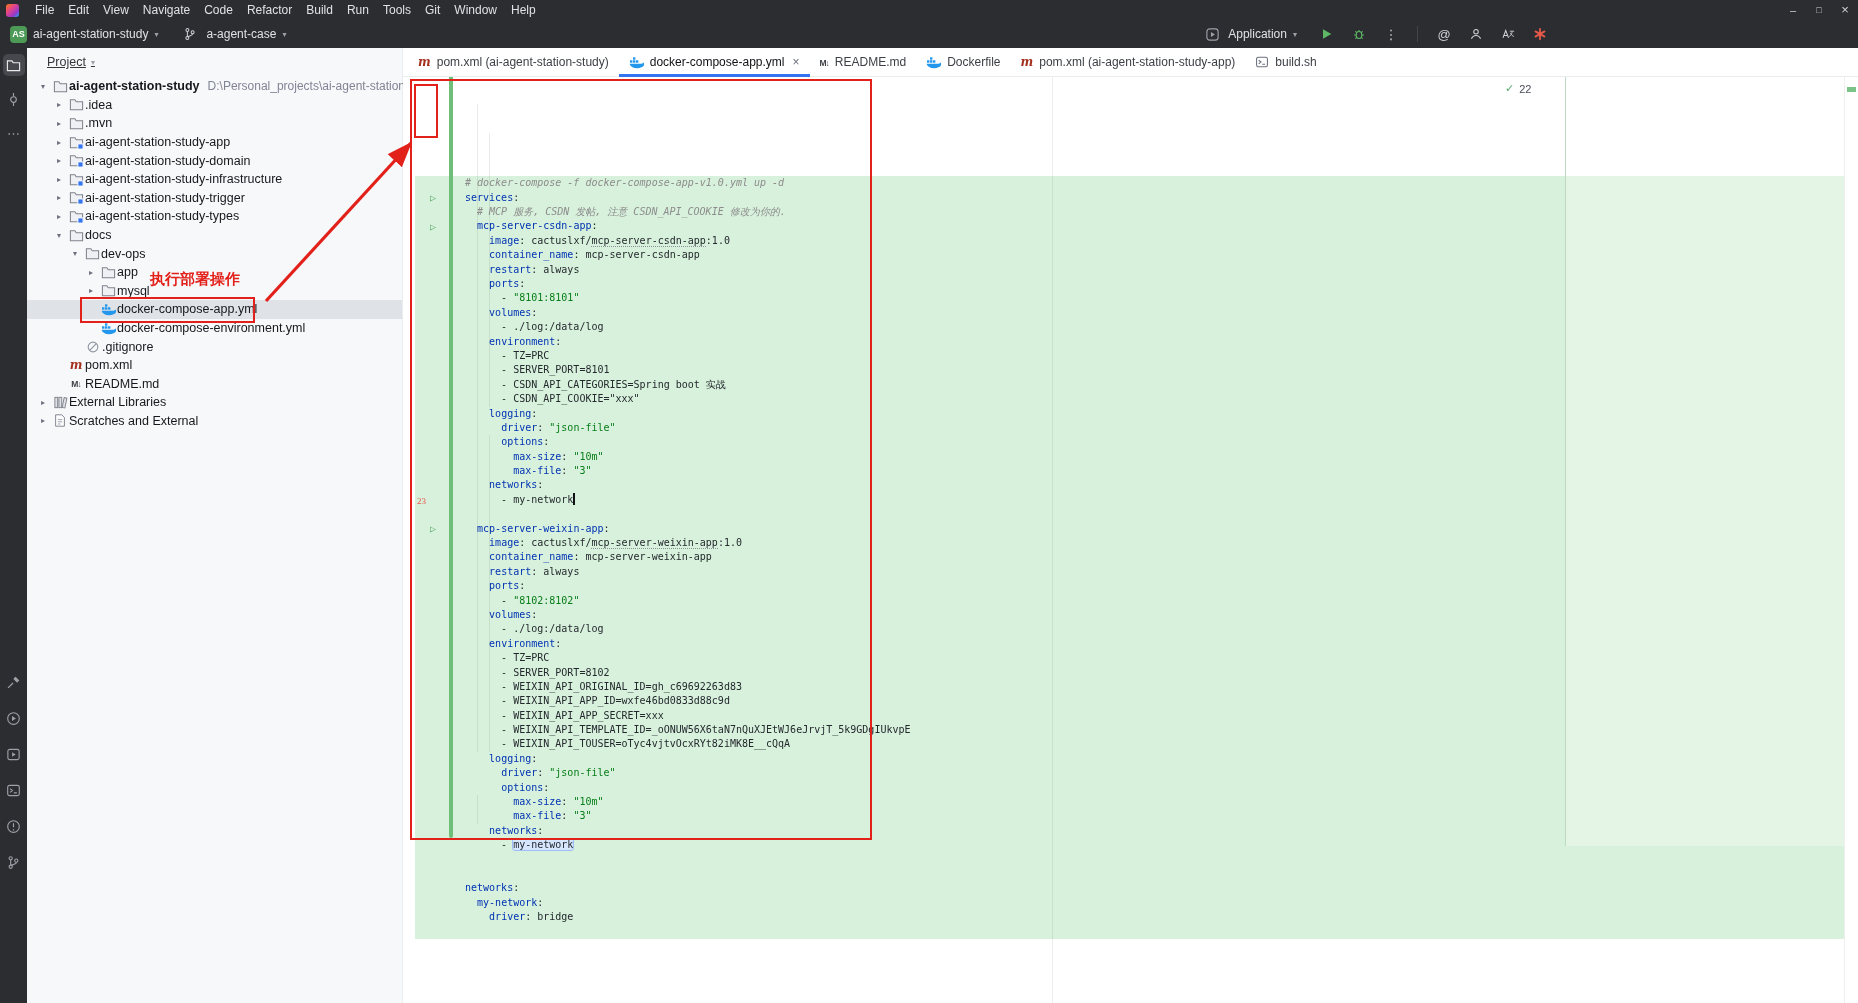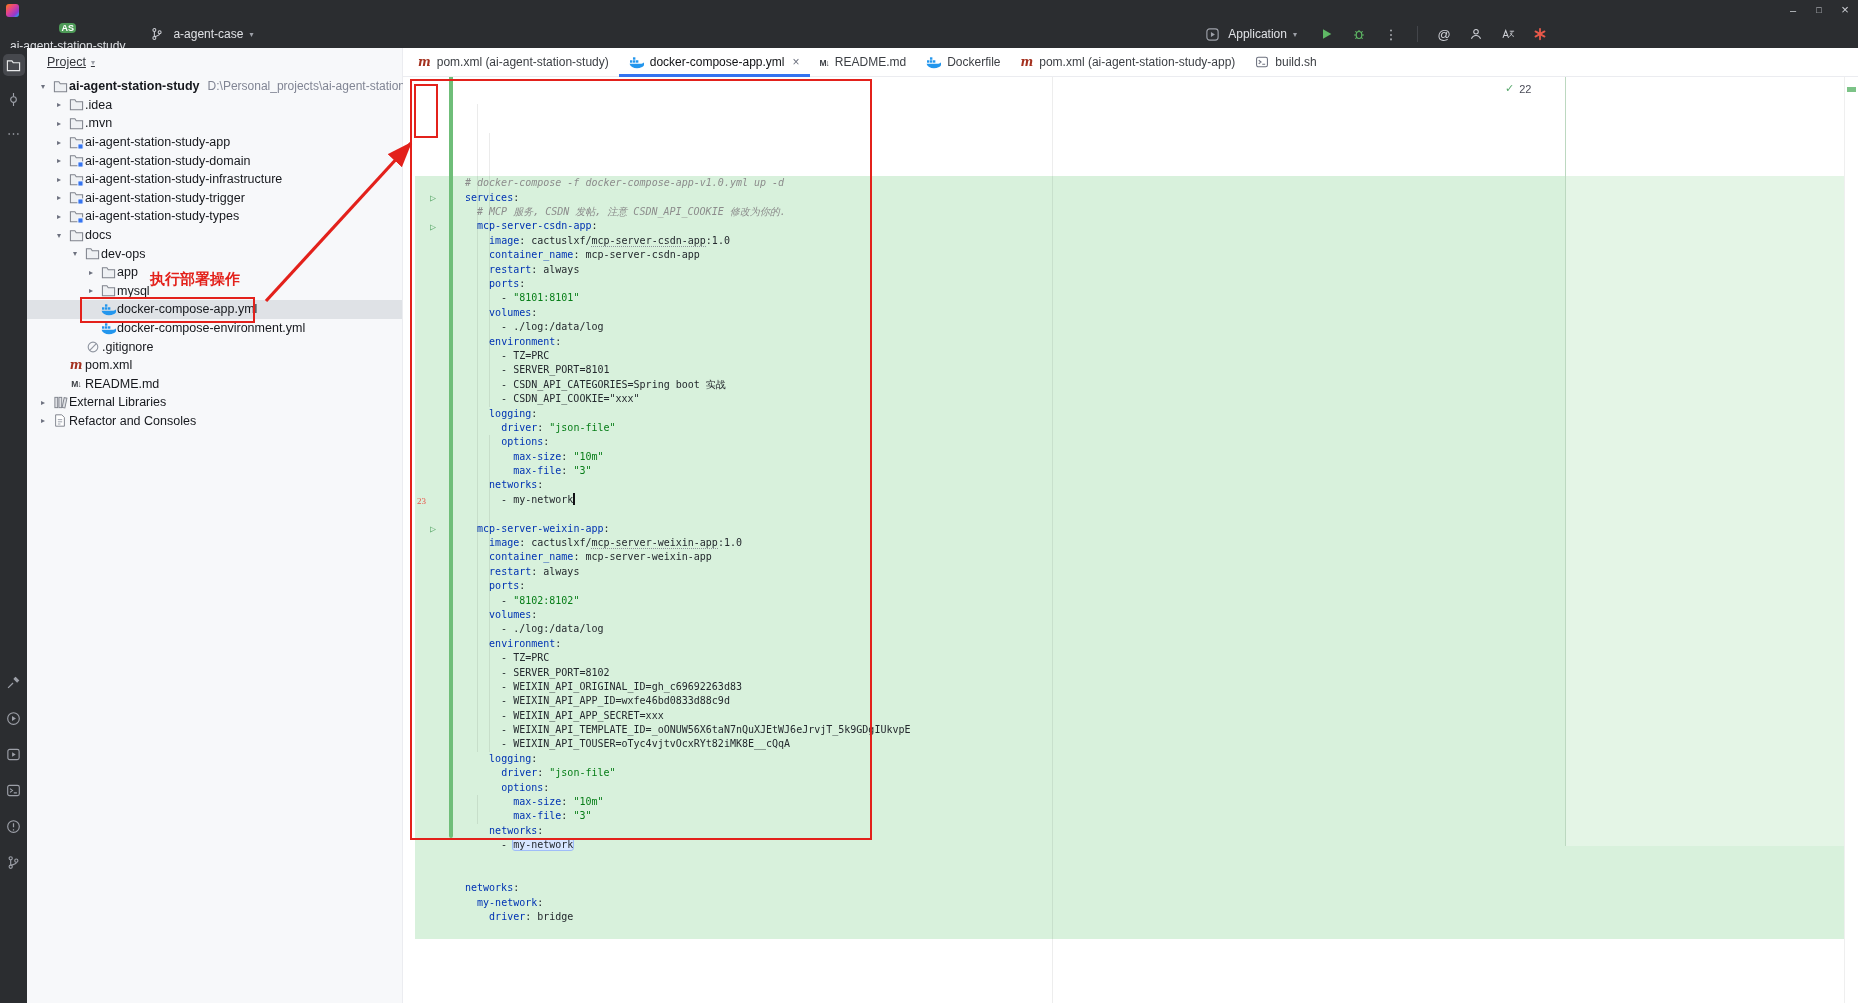--- a/index.html
+++ b/index.html
@@ -84,29 +84,43 @@
   .ann-arrow{position:absolute;inset:0;width:100%;height:100%;}
   svg{display:block;}
 </style>
 </head>
 <body>
 
 <div class="window">
 
   <div class="titlebar">
     <div class="logo"></div>
+    <div class="menubar" id="menubar">
+        <span class="menu-item">File</span>
+        <span class="menu-item">Edit</span>
+        <span class="menu-item">View</span>
+        <span class="menu-item">Navigate</span>
+        <span class="menu-item">Code</span>
+        <span class="menu-item">Refactor</span>
+        <span class="menu-item">Build</span>
+        <span class="menu-item">Run</span>
+        <span class="menu-item">Tools</span>
+        <span class="menu-item">Git</span>
+        <span class="menu-item">Window</span>
+        <span class="menu-item">Help</span>
+      </div>
     <div class="winctl">
       <span class="wc">–</span>
       <span class="wc" style="font-size:9px;">□</span>
       <span class="wc" style="font-size:13px;">×</span>
     </div>
   </div>
 
   <div class="toolbar">
-    <div class="tbw" style="margin-left:2px;flex-direction:column;">
+    <div class="tbw" style="margin-left:2px;">
       <span class="avatar">AS</span>
       <span>ai-agent-station-study</span>
       <span class="chev">▾</span>
     </div>
     <div class="tbw" style="margin-left:6px;">
       <span class="tbicon">
         <svg width="14" height="14" viewBox="0 0 16 16">
             <g stroke="#ced0d6" fill="none" stroke-width="1.2">
               <circle cx="5" cy="3.5" r="1.7"></circle>
               <circle cx="5" cy="12.5" r="1.7"></circle>
@@ -411,21 +425,21 @@
             <span class="tlabel">External Libraries</span>
           </div>
           <div class="trow" style="padding-left: 8px;">
             <span class="tchev">▸</span>
             <span class="ticon">
               <svg width="14" height="15" viewBox="0 0 16 16">
                 <path d="M3 1.5h7l3 3v10H3z" fill="#fff" stroke="#7f838c" stroke-width="1.1"></path>
                 <path d="M5.5 7h5M5.5 9.5h5M5.5 12h3" stroke="#9096a1"></path>
               </svg>
             </span>
-            <span class="tlabel">Refactor and Consoles</span>
+            <span class="tlabel">Scratches and External</span>
           </div>
         </div>
     </div>
 
     <div class="editor-col">
       <div class="tabbar" id="tabs">
           <div class="tab">
             <span class="tab-ico"><span class="ic-m">m</span></span>
             <span class="tab-label">pom.xml (ai-agent-station-study)</span>
           </div>

